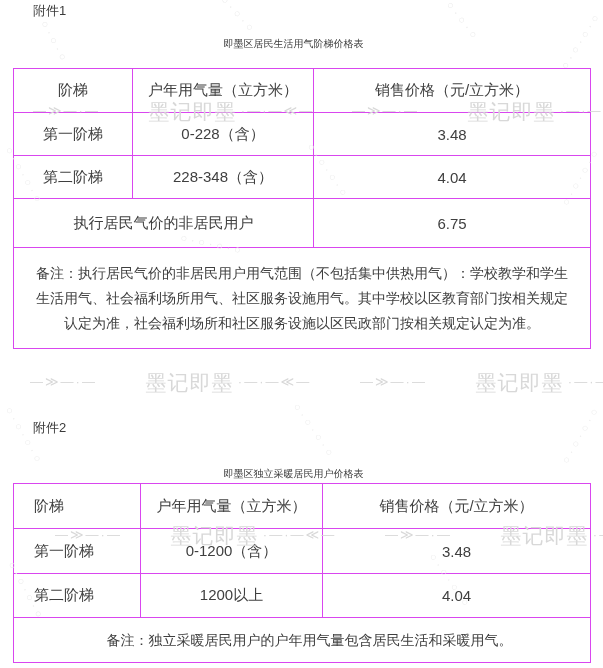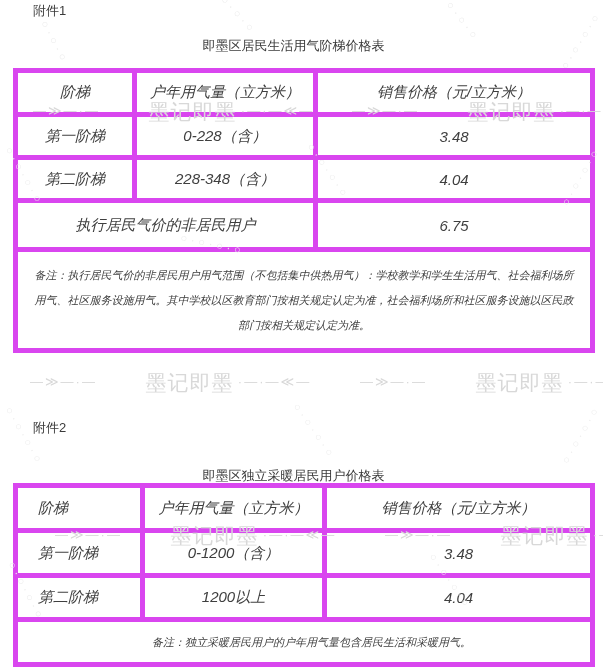--- a/index.html
+++ b/index.html
@@ -5,50 +5,49 @@
   html,body{margin:0;padding:0;}
   body{
     width:603px;height:668px;position:relative;overflow:hidden;
     background:#ffffff;
     font-family:"Liberation Sans",sans-serif;
     color:#3e3e3e;
   }
   .abs{position:absolute;}
   
   .attach-label{font-size:13px;color:#3a3a3a;}
-  .doc-title{left:0;right:16px;text-align:center;font-size:13px;color:#3a3a3a;}
+  .doc-title{left:0;right:16px;text-align:center;font-size:10px;color:#3a3a3a;}
   #attach1{left:33px;top:2px;}
   #title1{top:37px;}
   #attach2{left:33px;top:419px;}
   #title2{top:451px;margin-top:16px;}
   
   table{
     border-collapse:collapse;table-layout:fixed;width:577px;
     font-size:15px;color:#3f3f3f;
   }
   #table1{left:13px;top:68px;}
   #table2{left:13px;top:483px;}
   th,td{
-    border:5px solid #d946ef;font-weight:normal;
+    border:1px solid #d946ef;font-weight:normal;
     text-align:center;vertical-align:middle;padding:0;
     overflow:hidden;
-    font-style:italic;
   }
   #table1 col.c1{width:119px;} #table1 col.c2{width:181px;} #table1 col.c3{width:277px;}
   #table2 col.c1{width:127px;} #table2 col.c2{width:182px;} #table2 col.c3{width:268px;}
   #table1 tr.hdr{height:44px;}
   #table1 tr.r{height:43px;}
   #table1 tr.special{height:49px;}
   #table1 tr.remark{height:101px;}
   #table2 tr.hdr{height:45px;}
   #table2 tr.r1{height:45px;}
   #table2 tr.r2{height:44px;}
   #table2 tr.remark{height:45px;}
   td.remark-cell{
-    font-size:11px;line-height:25px;text-align:center;
+    font-size:14px;line-height:25px;text-align:center;
     padding:6px 16px;color:#3e3e3e;
   }
   #table2 td.remark-cell{text-align:center;padding:4px 10px 4px 25px;line-height:20px;}
   #table2 th.tier-h, #table2 td.tier-c{text-align:left;padding-left:20px;}
   
   .wm{
     position:absolute;white-space:nowrap;color:#d8d8d8;
     pointer-events:none;z-index:6;user-select:none;
   }
   .wm-text{font-size:21px;letter-spacing:1px;vertical-align:middle;margin-left:44px;}

